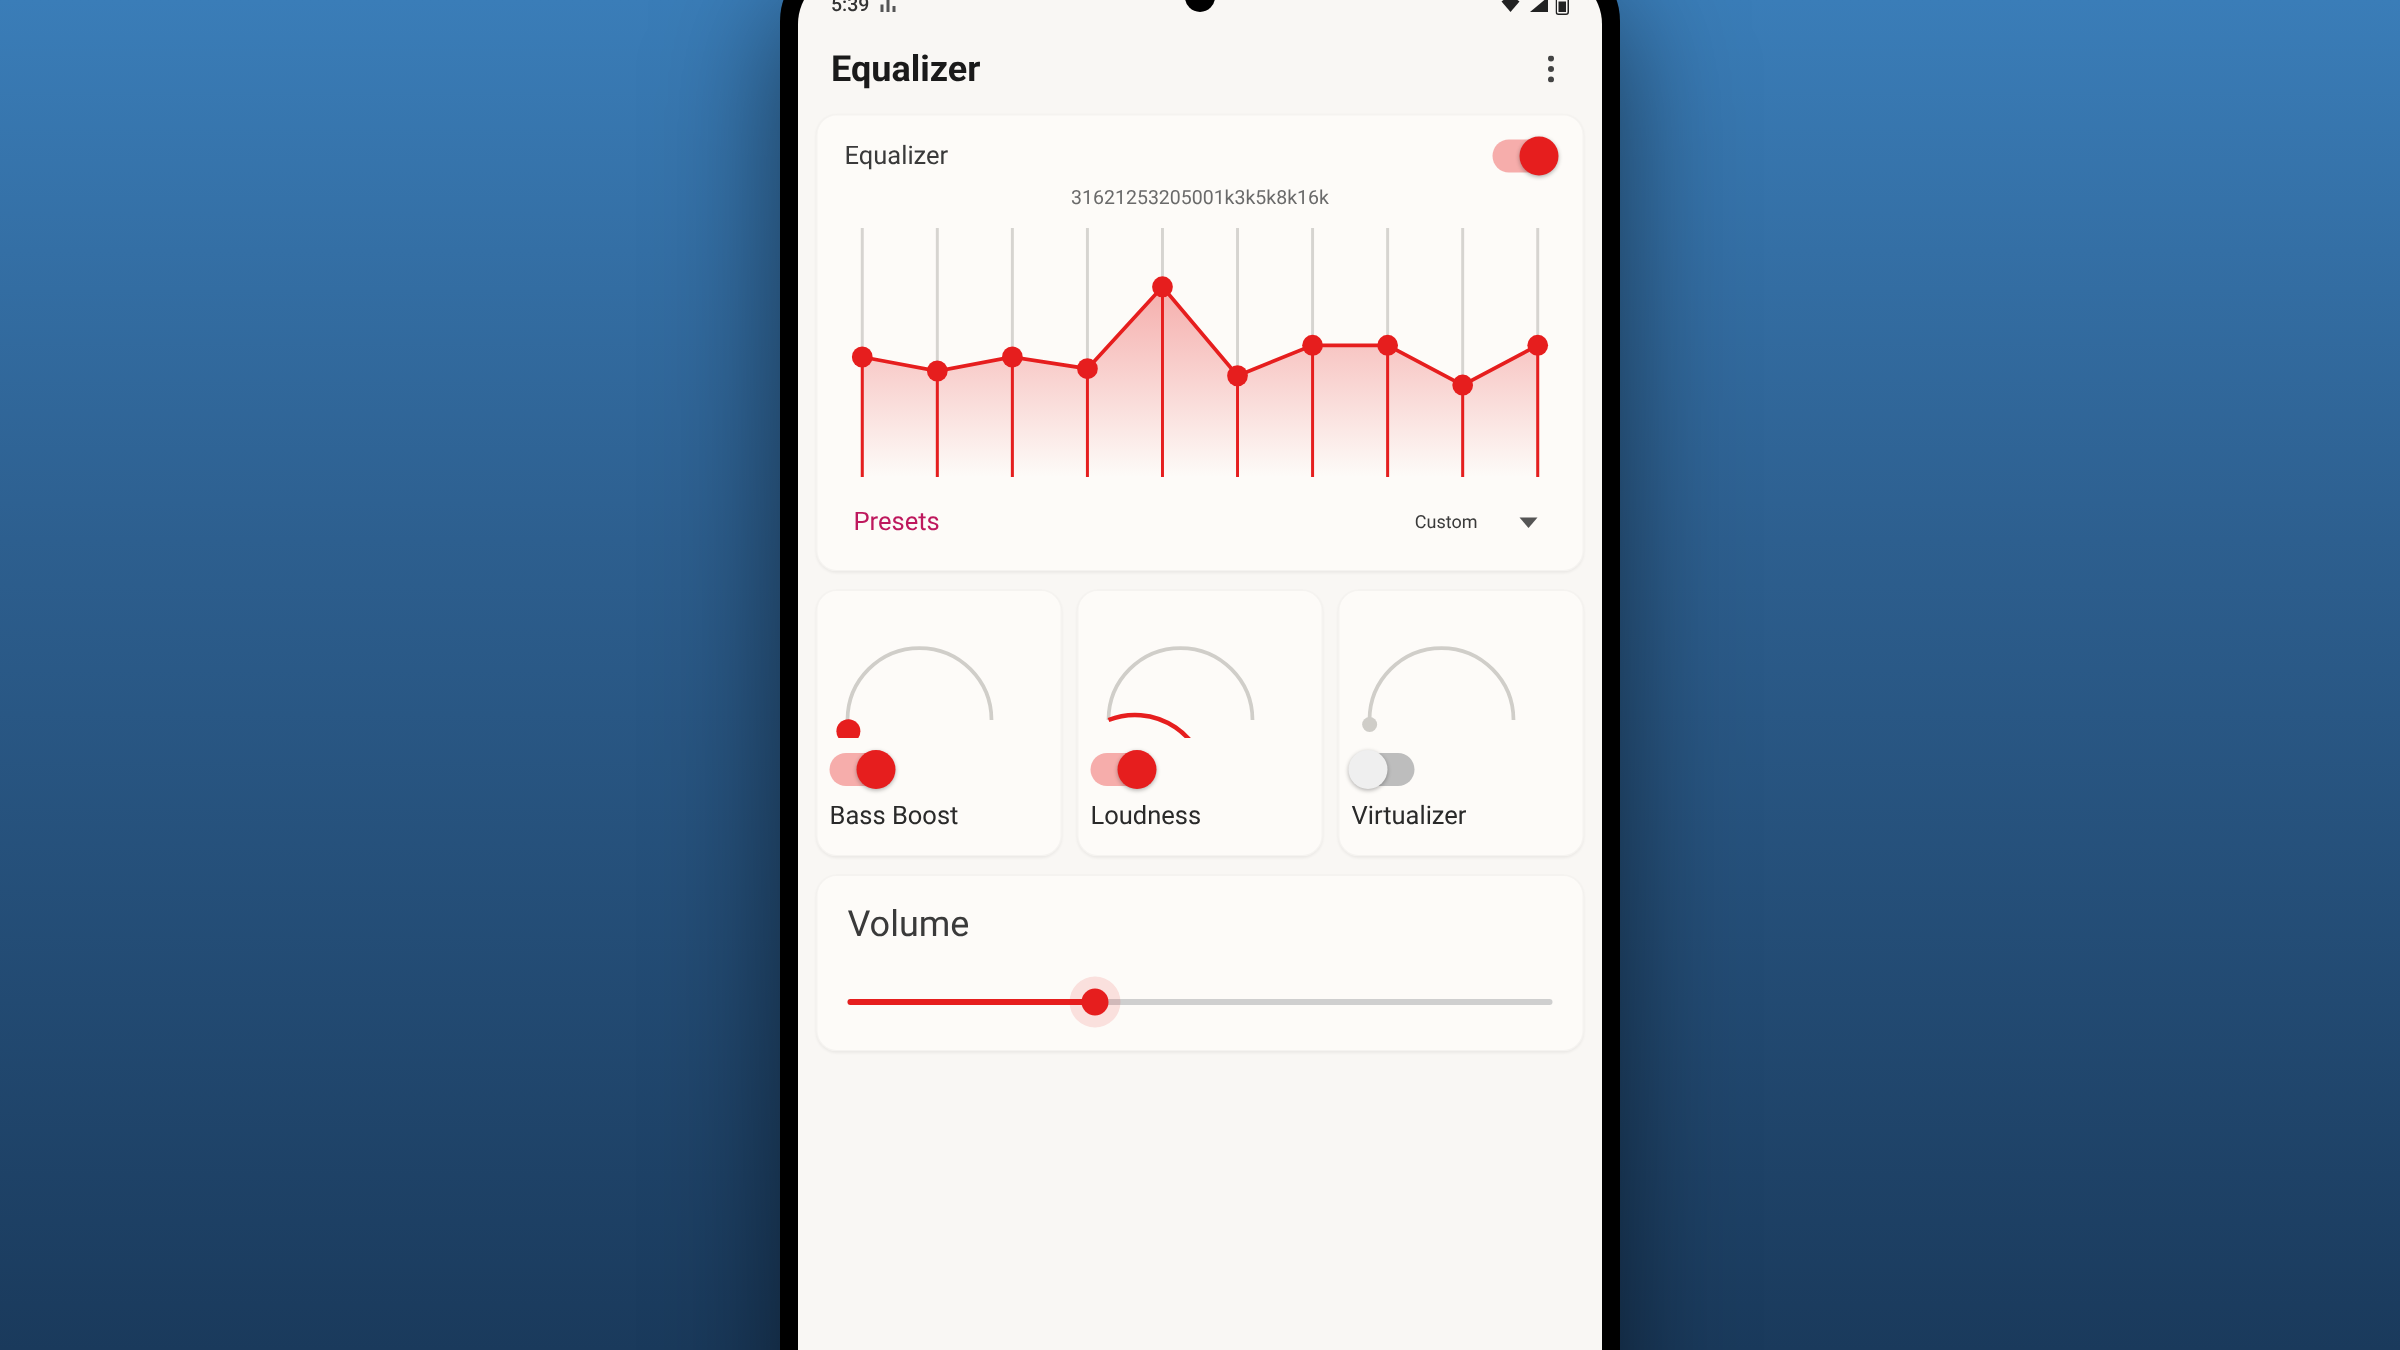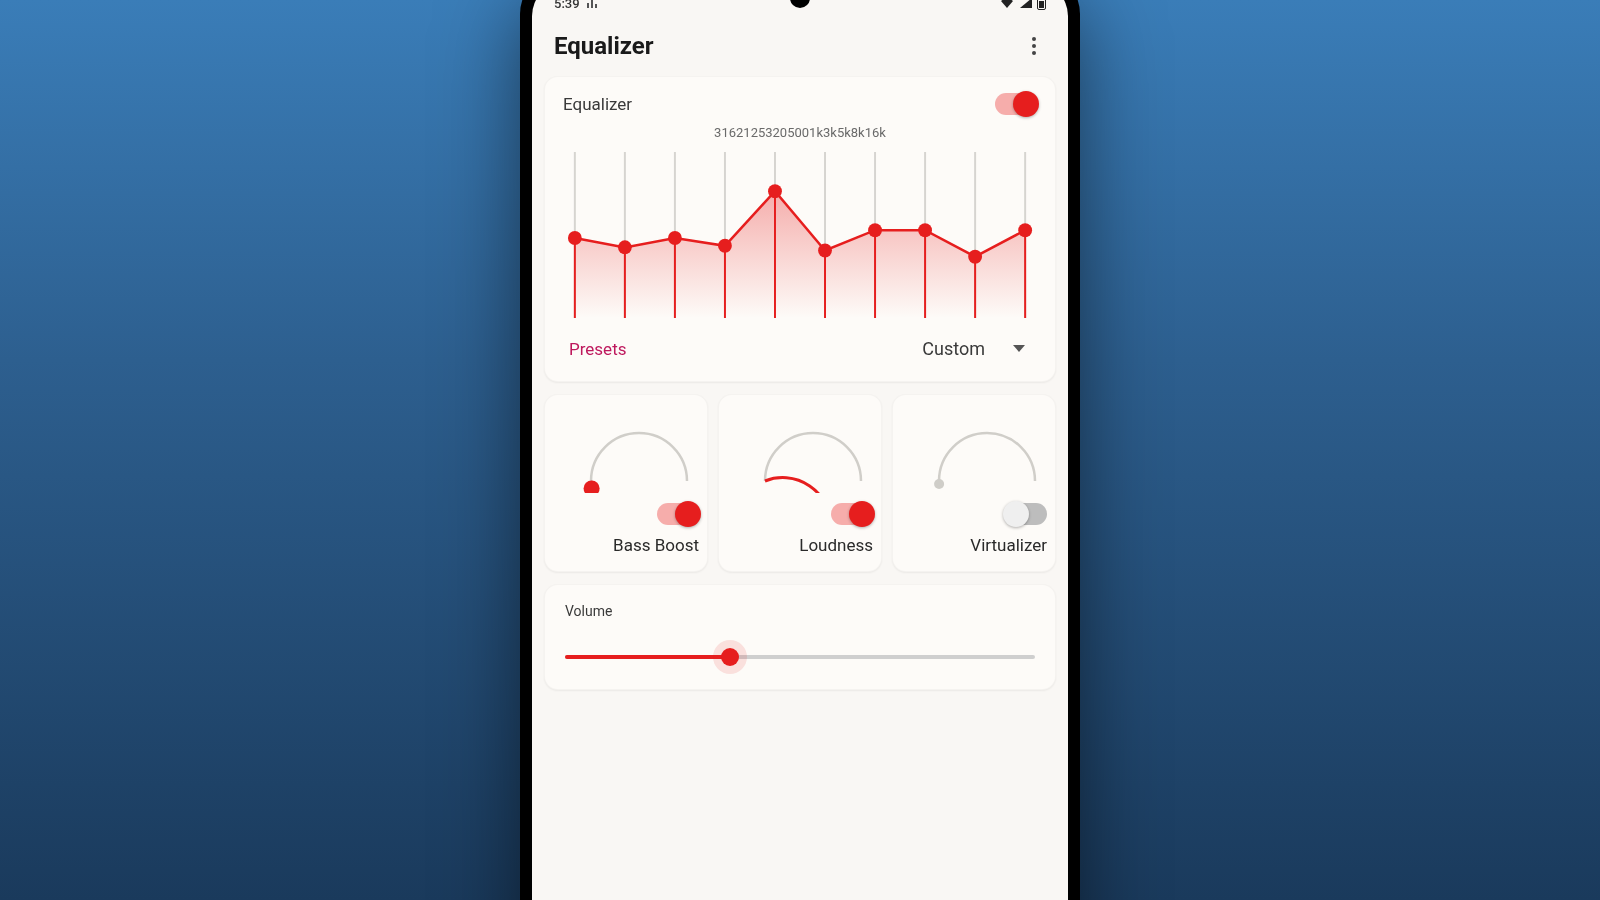--- a/index.html
+++ b/index.html
@@ -106,43 +106,43 @@
     display: block;
   }
   .presets-row {
     display: flex;
     align-items: center;
     padding: 14px 6px 16px;
   }
   .presets-label { flex: 1; font-size: 17px; color: #be185d; }
   .presets-select {
     display: flex; align-items: center; gap: 28px;
-    font-size: 18px; color: #3a3a3a; cursor: pointer;
+    font-size: 12px; color: #3a3a3a; cursor: pointer;
     padding-right: 6px;
   }
   .chev { width:0; height:0; border-left:6px solid transparent; border-right:6px solid transparent; border-top:7px solid #555; }
   .controls-row {
     display: flex;
     gap: 10px;
     margin-top: 12px;
   }
   .control-card {
     flex: 1;
     padding: 18px 8px 16px;
     display: flex;
     flex-direction: column;
-    align-items: flex-end;
+    align-items: flex-start;
   }
   .dial { width: 120px; height: 80px; margin-bottom: 10px; }
   .control-label { font-size: 17px; color: #2a2a2a; margin-top: 10px; }
   .volume-card {
     margin-top: 12px;
     padding: 18px 20px 30px;
   }
-  .vol-title { font-size: 14px; color: #3a3a3a; margin-bottom: 36px; }
+  .vol-title { font-size: 24px; color: #3a3a3a; margin-bottom: 36px; }
   .vol-slider {
     position: relative; height: 4px; width: 100%;
     background: #cfcfcf; border-radius: 2px;
   }
   .vol-fill {
     position: absolute; top:0; left:0; height:100%;
     background: #e61e1e; border-radius: 2px;
   }
   .vol-knob {
     position: absolute; top: 50%; transform: translate(-50%,-50%);

